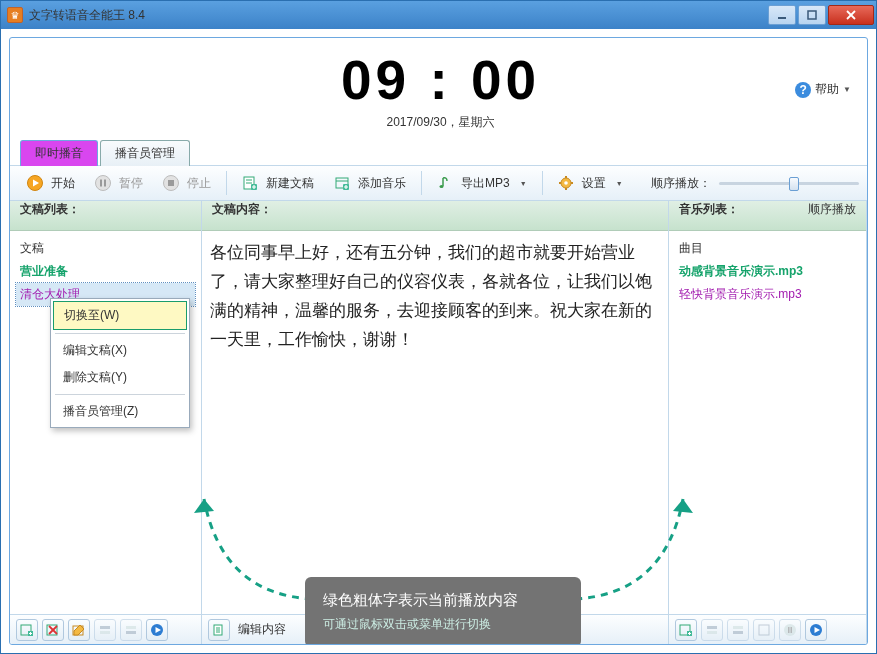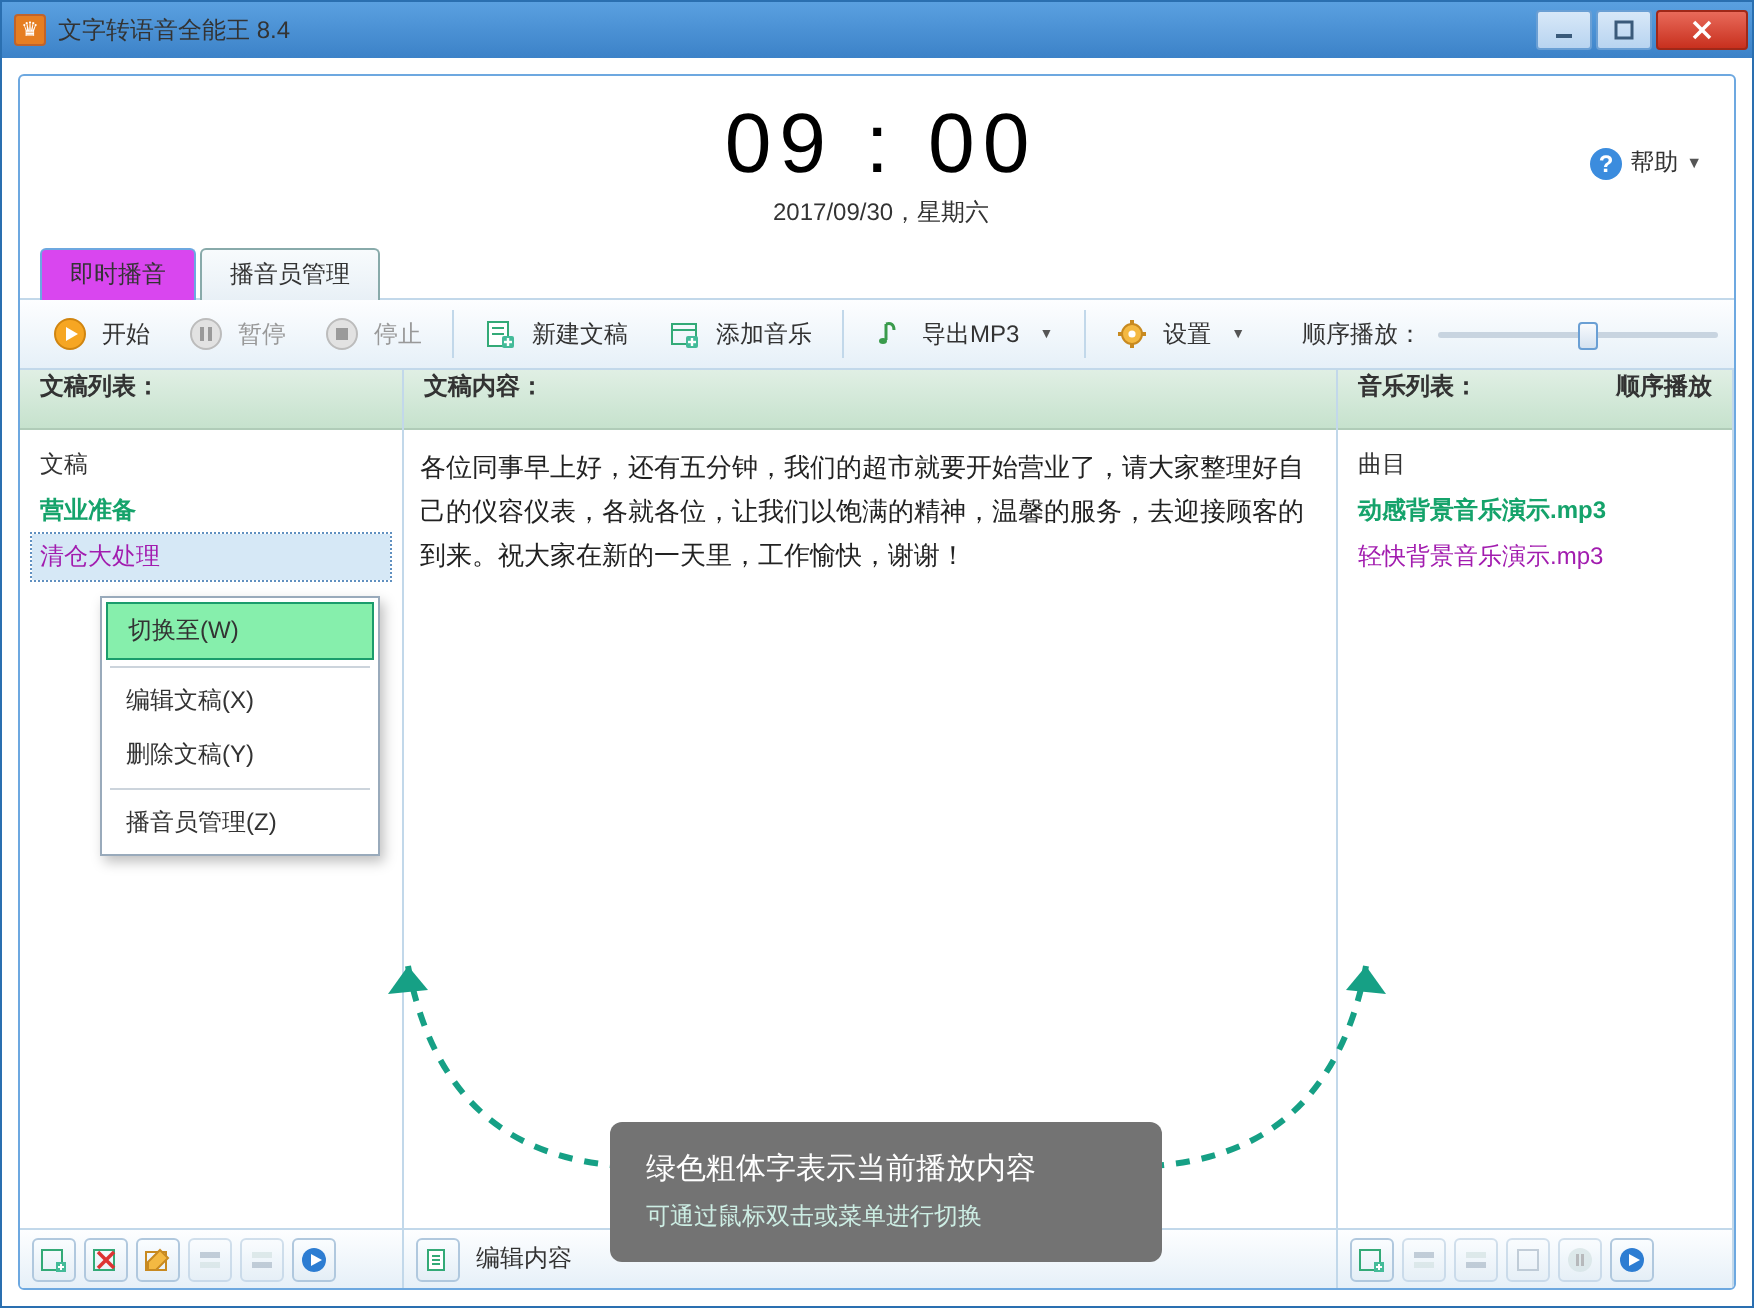--- a/index.html
+++ b/index.html
@@ -11,21 +11,21 @@
 .win-buttons{display:flex;height:20px;margin-right:2px}
 .win-btn{width:28px;height:20px;background:linear-gradient(#d8e8f8,#b8d4f0);border:1px solid #6a9fd4;margin-left:2px;display:flex;align-items:center;justify-content:center;border-radius:2px;color:#3a5a7a;font-weight:bold;font-size:11px}
 .win-btn.close{background:linear-gradient(#e86a5a,#c8301e);border-color:#a02818;color:#fff;width:46px}
 .win-btn svg{width:10px;height:10px}
 
 .content-pad{flex:1;padding:8px;display:flex;flex-direction:column}
 .frame{flex:1;border:1px solid #6da8e0;border-radius:3px;background:#fff;display:flex;flex-direction:column;overflow:hidden}
 
 .header-area{padding:10px 16px 6px;display:flex;align-items:center}
 .header-center{flex:1;text-align:center}
-.clock{font-size:42px;font-family:"Arial Black",sans-serif;font-weight:400;letter-spacing:4px}
+.clock{font-size:55px;font-family:"Arial Black",sans-serif;font-weight:700;letter-spacing:4px}
 .date{font-size:12px;color:#333;margin-top:2px}
 .help{display:flex;align-items:center;gap:4px;color:#333}
 .help .hicon{width:16px;height:16px;border-radius:50%;background:#3b8cde;color:#fff;display:flex;align-items:center;justify-content:center;font-weight:bold}
 .help .dd{font-size:8px;color:#555}
 
 .tabs{display:flex;padding-left:10px;margin-top:2px;position:relative;top:1px}
 .tab{padding:4px 14px;border:1px solid #8aa;background:linear-gradient(#f8fbfd,#e8f0f6);border-bottom:none;border-radius:3px 3px 0 0;margin-right:2px;color:#333}
 .tab.active{background:#d946ef;border-color:#6da8e0;z-index:2;position:relative}
 
 .toolbar{height:36px;border-top:1px solid #c2d8ea;border-bottom:1px solid #c2d8ea;background:linear-gradient(#fdfeff,#e6f0f8);display:flex;align-items:center;padding:0 8px;gap:2px}
@@ -40,31 +40,31 @@
 .slider .track{position:absolute;top:8px;left:0;right:0;height:3px;background:#c8d4e0;border-radius:2px}
 .slider .thumb{position:absolute;top:3px;left:50%;width:10px;height:14px;background:linear-gradient(#f8fafd,#d4e2f0);border:1px solid #6a9fd4;border-radius:2px}
 
 .main{flex:1;display:flex;overflow:hidden;position:relative}
 .col{display:flex;flex-direction:column;border-right:1px solid #c2d8ea}
 .col:last-child{border-right:none}
 .col-left{width:192px}
 .col-mid{flex:1}
 .col-right{width:198px}
 .col-head{height:30px;background:linear-gradient(#e0efe4,#c6e2cd);border-bottom:1px solid #b0ccb8;display:flex;align-items:flex-start;padding:0 10px;font-weight:bold;color:#333}
-.col-head .right-head{margin-left:auto;font-weight:bold}
+.col-head .right-head{margin-left:auto;font-weight:normal}
 .col-body{flex:1;padding:6px 6px;overflow:hidden;position:relative;background:#fff}
 .list-item{padding:3px 4px;color:#a21caf}
 .list-item.active{color:#15a36b;font-weight:bold}
 .list-item.selected{background:#d6e8f6;outline:1px dotted #6090c0}
 .list-title{padding:3px 4px;color:#333}
-.doc-text{padding:2px 2px;line-height:1.7;color:#222;font-size:13px}
+.doc-text{padding:2px 2px;line-height:1.7;color:#222;font-size:17px}
 
 .context-menu{position:absolute;left:50px;top:298px;width:140px;background:#fff;border:1px solid #9ab;box-shadow:2px 3px 6px rgba(0,0,0,.25);padding:2px;z-index:30}
 .context-menu .cm-item{padding:5px 10px;color:#333}
-.context-menu .cm-item.h{border:1px solid #1a9c6c;background:#86efac;margin:0}
+.context-menu .cm-item.h{border:1px solid #1a9c6c;background:#fef9c3;margin:0}
 .context-menu .cm-sep{height:1px;background:#ccd4dc;margin:3px 2px}
 
 .callout{position:absolute;left:295px;top:376px;width:276px;background:#737373;border-radius:6px;padding:14px 18px;text-align:left;z-index:25}
 .callout .t1{color:#fff;font-size:15px;margin-bottom:6px}
 .callout .t2{color:#cdeee4;font-size:12px}
 
 .arrow{position:absolute;z-index:24;pointer-events:none}
 
 .foot{height:30px;border-top:1px solid #c2d8ea;background:linear-gradient(#fdfeff,#e6f0f8);display:flex;align-items:center;padding:0 6px;gap:4px}
 .fbtn{width:22px;height:22px;border:1px solid #b0c8de;border-radius:3px;background:linear-gradient(#fafdff,#e4eef6);display:flex;align-items:center;justify-content:center}

